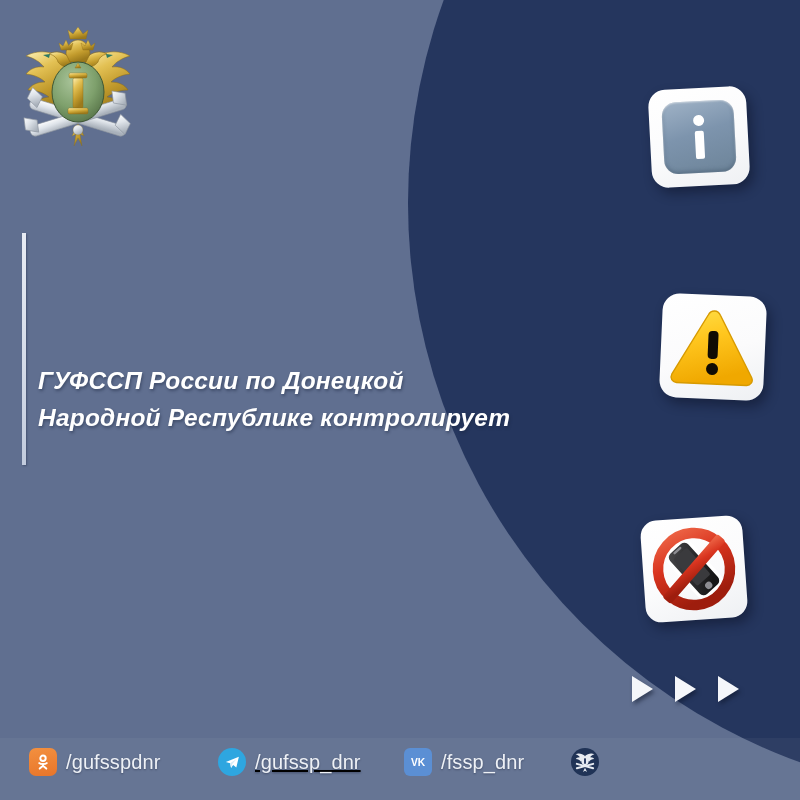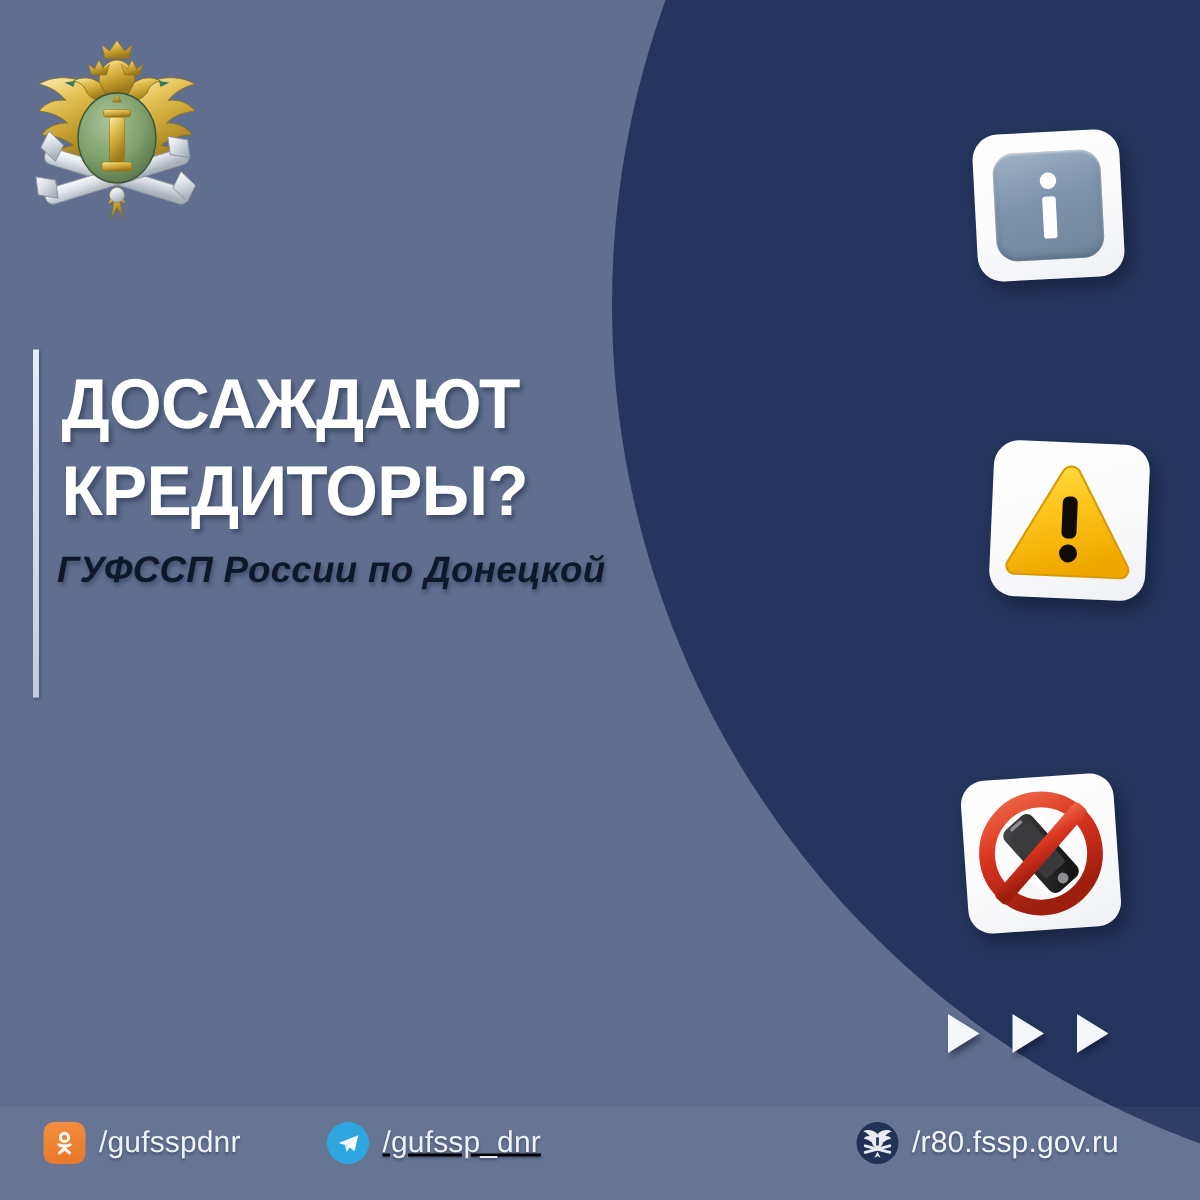--- a/index.html
+++ b/index.html
@@ -60,21 +60,21 @@
     position:absolute;
     left:38px; top:362px;
     width:620px;
   }
   .subhead .sline {
     display:block;
     font-size:24.5px;
     line-height:37px;
     font-weight:bold;
     font-style:italic;
-    color:#0f172a;
+    color:#ffffff;
     text-shadow:1px 2px 3px rgba(25,35,60,.45);
     white-space:nowrap;
     letter-spacing:.2px;
   }
 
   
   .icon-card {
     position:absolute;
     background:linear-gradient(160deg,#ffffff 0%,#fbfbfc 55%,#eef0f3 100%);
     box-shadow:4px 6px 12px rgba(8,14,32,.45);
@@ -240,27 +240,24 @@
 
       <g fill="url(#gold)" stroke="#8d6c16" stroke-width="0.3">
         <path d="M64 100 L58 112 L62 110 L60 122 L64 114 L68 122 L66 110 L70 112Z"></path>
         <circle cx="64" cy="106" r="5" fill="url(#silver)"></circle>
       </g>
     </svg>
   </div>
 
   <div class="accent-bar"></div>
 
-  <div class="headline">
-    <span class="line">ДОСАЖДАЮТ</span>
-    <span class="line">КРЕДИТОРЫ?</span>
-  </div>
 
   <div class="subhead">
     <span class="sline">ГУФССП России по Донецкой</span>
+    <span class="sline">Народной Республике контролирует</span>
   </div>
 
   <div class="icon-card card-info">
     <div class="info-inner">
       <div class="info-glyph">
         <span class="dot"></span>
         <span class="stem"></span>
       </div>
     </div>
   </div>
@@ -330,33 +327,40 @@
   <div class="social social-2">
     <span class="sicon sicon-tg">
       <svg viewBox="0 0 24 24" width="17" height="17" aria-hidden="true">
         <path d="M21 4 L2.6 11.2 L8.6 13.2 L10 19.6 L12.9 15.6 L17.4 19 Z" fill="#ffffff"></path>
         <path d="M8.6 13.2 L17.8 7.2 L11.4 14.4 L10 19.6Z" fill="#d4ebf7"></path>
       </svg>
     </span>
     <span class="handle">/gufssp_dnr</span>
   </div>
 
+  <div class="social social-3">
+    <span class="sicon sicon-vk">
+      <svg viewBox="0 0 28 28" width="22" height="22" aria-hidden="true">
+        <text x="14" y="19.5" font-family="Liberation Sans, sans-serif" font-size="13" font-weight="bold" fill="#ffffff" text-anchor="middle">VK</text>
+      </svg>
+    </span>
+    <span class="handle">/fssp_dnr</span>
+  </div>
 
   <div class="social social-4">
     <span class="sicon sicon-fssp">
       <svg viewBox="0 0 28 28" width="24" height="24" aria-hidden="true">
         <g fill="#e8ecf2">
           <path d="M14 7 C11 4 6 3 3 5 C5.5 5.8 7 7 8 8.6 C5.5 8.4 4 9.4 3.4 10.6
                    C6 10.8 8 12 9 13.4 C13 11 13.2 9 14 7Z"></path>
           <path d="M14 7 C17 4 22 3 25 5 C22.5 5.8 21 7 20 8.6 C22.5 8.4 24 9.4 24.6 10.6
                    C22 10.8 20 12 19 13.4 C15 11 14.8 9 14 7Z"></path>
           <ellipse cx="14" cy="12.6" rx="4.4" ry="5.2"></ellipse>
           <rect x="3" y="17.6" width="22" height="2.3" rx="1.1" transform="rotate(15 14 18.7)"></rect>
           <rect x="3" y="17.6" width="22" height="2.3" rx="1.1" transform="rotate(-15 14 18.7)"></rect>
           <path d="M14 20.6 L11.6 25.6 L14 24.2 L16.4 25.6Z"></path>
         </g>
         <rect x="12.9" y="9.6" width="2.2" height="6.4" rx="0.6" fill="#25365e"></rect>
       </svg>
     </span>
-    <span class="handle">/r80.fssp.gov.ru</span>
   </div>
 
 </div>
 
 </body></html>

